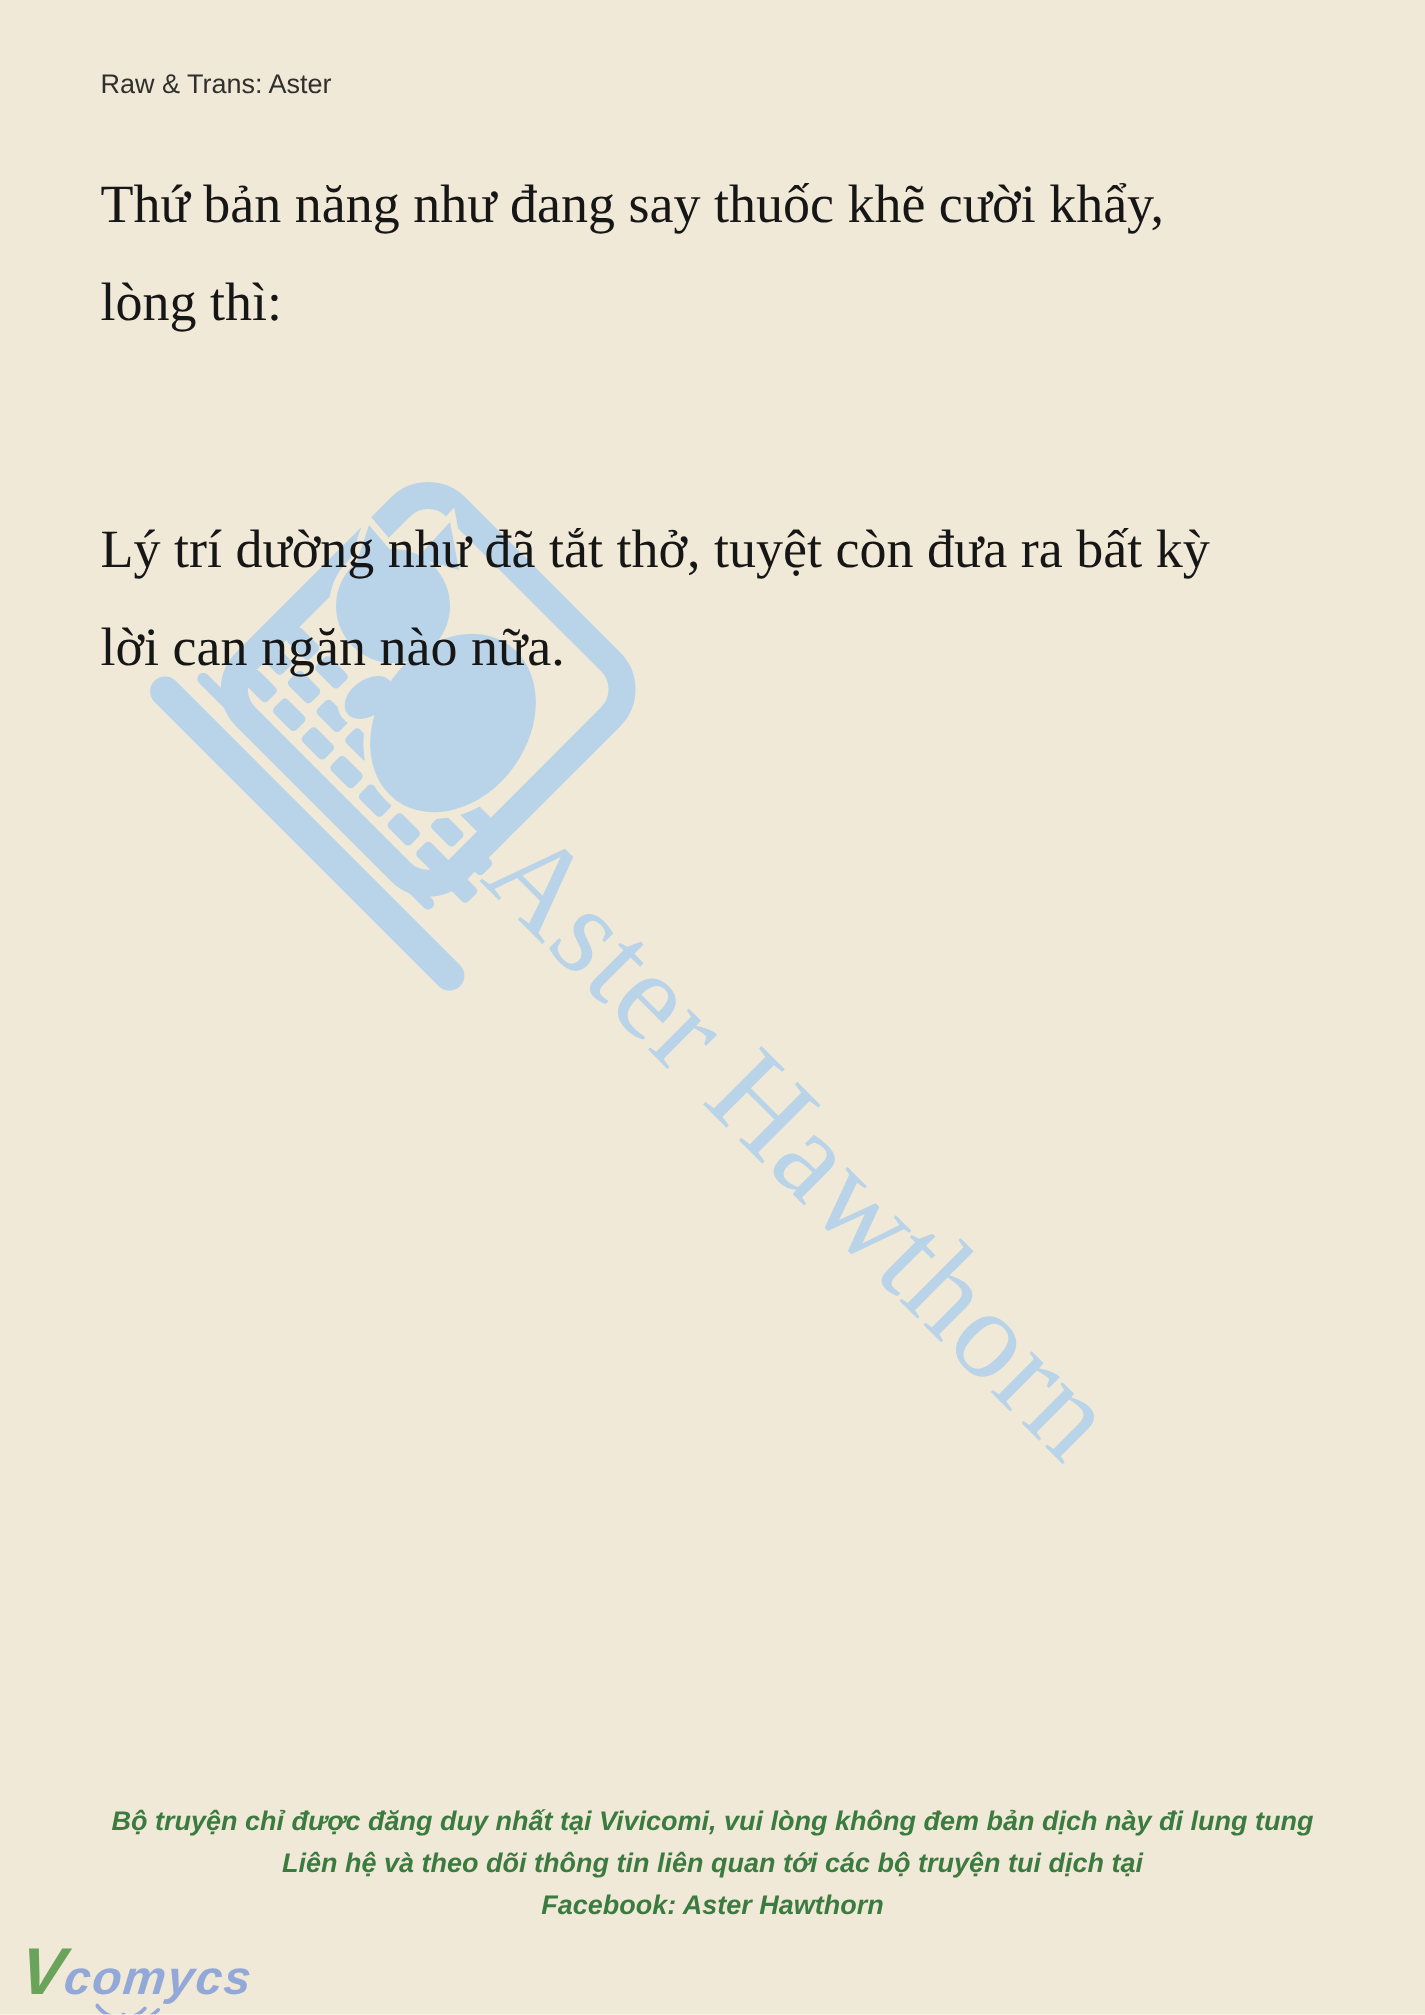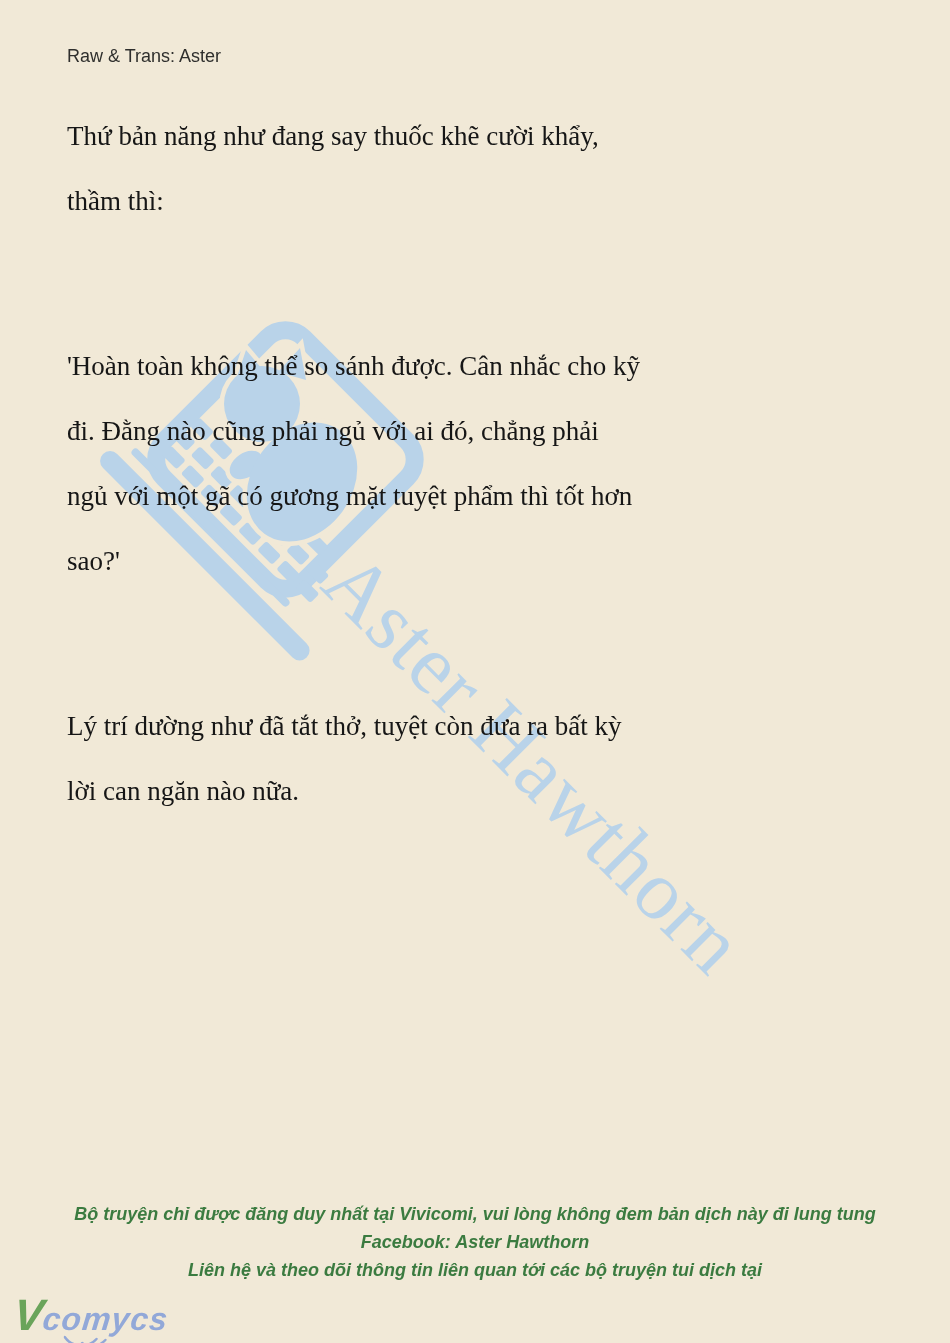--- a/index.html
+++ b/index.html
@@ -49,21 +49,21 @@
     font-size: 18px;
     color: #2f2f2d;
     z-index: 5;
   }
   .content {
     position: absolute;
     left: 67px; top: 104px;
     right: 36px;
     z-index: 5;
     color: #161616;
-    font-size: 27px;
+    font-size: 36px;
     line-height: 65px;
   }
   .content p { margin: 0 0 100px 0; }
   .content .line { display: block; white-space: nowrap; }
 
   .footer {
     position: absolute;
     left: 0; top: 1200px;
     width: 100%;
     text-align: center;
@@ -164,38 +164,32 @@
     </g>
   </svg>
 
   <div class="wm-text">Aster Hawthorn</div>
 
   <div class="credit">Raw &amp; Trans: Aster</div>
 
   <div class="content">
     <p>
       <span class="line">Thứ bản năng như đang say thuốc khẽ cười khẩy,</span>
-      <span class="line">thầm thì:</span>
-    </p>
-    <p>
-      <span class="line">'Hoàn toàn không thể so sánh được. Cân nhắc cho kỹ</span>
-      <span class="line">đi. Đằng nào cũng phải ngủ với ai đó, chẳng phải</span>
-      <span class="line">ngủ với một gã có gương mặt tuyệt phẩm thì tốt hơn</span>
-      <span class="line">sao?'</span>
+      <span class="line">lòng thì:</span>
     </p>
     <p>
       <span class="line">Lý trí dường như đã tắt thở, tuyệt còn đưa ra bất kỳ</span>
       <span class="line">lời can ngăn nào nữa.</span>
     </p>
   </div>
 
   <div class="footer">
     <div>Bộ truyện chỉ được đăng duy nhất tại Vivicomi, vui lòng không đem bản dịch này đi lung tung</div>
+    <div>Liên hệ và theo dõi thông tin liên quan tới các bộ truyện tui dịch tại</div>
     <div>Facebook: Aster Hawthorn</div>
-    <div>Liên hệ và theo dõi thông tin liên quan tới các bộ truyện tui dịch tại</div>
   </div>
 
   <div class="vcomycs">
     <span class="v">V</span><span class="rest">comycs</span>
     <svg class="swirl" width="44" height="16" viewBox="0 0 44 16">
       <path d="M1,3 C10,14 26,14 33,5 M19,9 C26,15 36,13 42,6" stroke="#92a8d8" stroke-width="2.5" fill="none" stroke-linecap="round"></path>
     </svg>
   </div>
 
   <div class="damconuong">damconuong</div>

